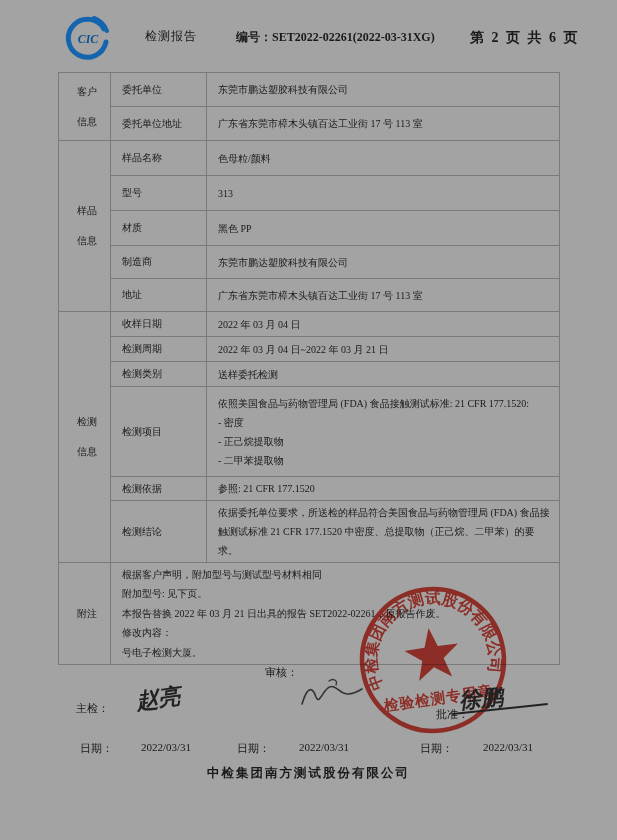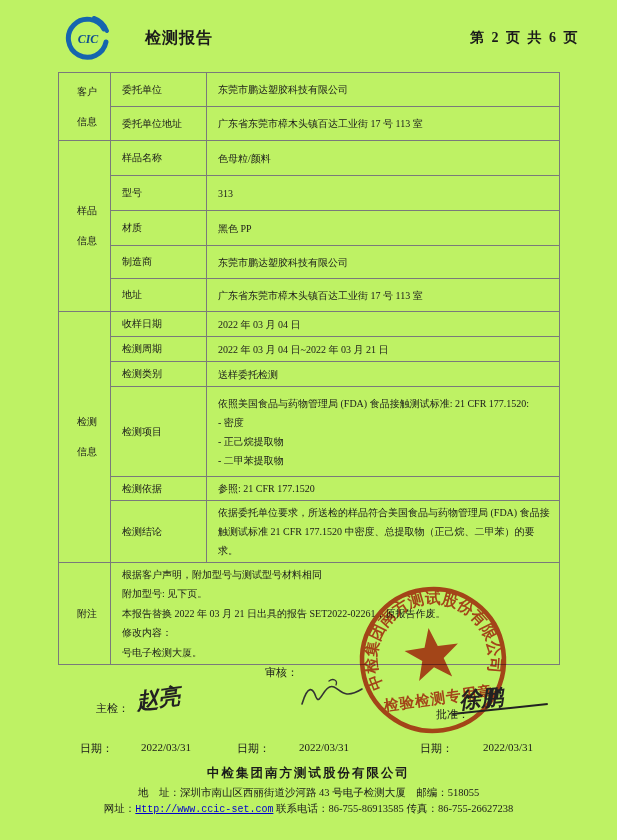--- a/index.html
+++ b/index.html
@@ -1,22 +1,22 @@
 <!DOCTYPE html>
 <html><head>
 <meta charset="utf-8">
 <style>
   html,body{margin:0;padding:0;background:#e8e8e8;}
   .page{
-    position:relative;width:617px;height:840px;margin:0 auto;background:#bef264;
+    position:relative;width:617px;height:840px;margin:0 auto;background:#a3a3a3;
     font-family:"Liberation Serif","DejaVu Serif",serif;color:#1a1a1a;overflow:hidden;
   }
   
   .logo{position:absolute;left:64px;top:14px;width:48px;height:48px;}
-  .hdr-title{position:absolute;left:145px;top:28px;font-size:16px;font-weight:bold;letter-spacing:1px;}
+  .hdr-title{position:absolute;left:145px;top:28px;font-size:12px;font-weight:normal;letter-spacing:1px;}
   .hdr-no{position:absolute;left:236px;top:29px;font-size:12px;font-weight:bold;}
   .hdr-page{position:absolute;left:470px;top:29px;font-size:14px;font-weight:bold;letter-spacing:2px;}
   
   table.report{
     position:absolute;left:58px;top:72px;width:501px;
     border-collapse:collapse;table-layout:fixed;font-size:10px;
   }
   table.report td{border:1px solid #7a7a7a;padding:2px 6px 2px 11px;vertical-align:middle;word-break:break-all;}
   td.sec{text-align:center;padding:2px;white-space:pre-line;line-height:30px;word-break:keep-all;}
   td.val{white-space:pre-line;line-height:19px;}
@@ -45,20 +45,21 @@
 <body>
 
 <div class="page">
 
   <svg class="logo" viewBox="0 0 48 48">
     <path d="M40,15 A19,19 0 1 0 42,28" fill="none" stroke="#1565ae" stroke-width="5" stroke-linecap="round"></path>
     <path d="M30,4 A21,21 0 0 1 43,17" fill="none" stroke="#1565ae" stroke-width="4" stroke-linecap="round"></path>
     <text x="24" y="29" text-anchor="middle" font-size="12" font-weight="bold" font-style="italic" font-family="Liberation Serif, serif" fill="#12508f">CIC</text>
   </svg>
   <div class="hdr-title">检测报告</div>
+  <div class="hdr-no"><span>编号：</span><span>SET2022-02261(2022-03-31XG)</span></div>
   <div class="hdr-page">第 2 页 共 6 页</div>
 
   <table class="report">
     <colgroup>
         <col style="width:52px">
         <col style="width:96px">
         <col style="width:353px">
       </colgroup>
     <tbody>
 
@@ -132,21 +133,21 @@
           <div>根据客户声明，附加型号与测试型号材料相同</div>
           <div>附加型号: 见下页。</div>
           <div>本报告替换 2022 年 03 月 21 日出具的报告 SET2022-02261，原报告作废。</div>
           <div>修改内容：</div>
           <div>号电子检测大厦。</div>
         </td>
       </tr>
     </tbody>
   </table>
 
-  <div class="abs" style="left:96px;top:701px;">主检：</div>
+  <div class="abs" style="left:76px;top:701px;">主检：</div>
   <div class="abs sig-name sig-zhao">赵亮</div>
 
   <div class="abs" style="left:237px;top:665px;margin-left:28px;">审核：</div>
   <svg class="sig-scribble" width="72" height="38" viewBox="0 0 72 38">
     <path d="M6,28 C12,8 17,12 20,21 C24,31 28,7 38,11 C45,14 48,24 66,13" fill="none" stroke="#333" stroke-width="1.6" stroke-linecap="round"></path>
     <path d="M33,5 C37,2 42,4 40,9" fill="none" stroke="#333" stroke-width="1.3" stroke-linecap="round"></path>
   </svg>
 
   <div class="abs" style="left:436px;top:707px;z-index:3;">批准：</div>
   <div class="abs sig-name sig-xu">徐鹏</div>
@@ -165,16 +166,14 @@
     <defs>
       <path id="ringPath" d="M30.1,108.1 A56,56 0 1 1 121.9,108.1" fill="none"></path>
     </defs>
     <text font-size="15.5" fill="#d93a2d" font-weight="bold" font-family="Liberation Serif, serif">
       <textPath href="#ringPath" startOffset="50%" text-anchor="middle">中检集团南方测试股份有限公司</textPath>
     </text>
     <text x="76" y="119" text-anchor="middle" font-size="14.5" font-weight="bold" fill="#d93a2d" font-family="Liberation Serif, serif" letter-spacing="1">检验检测专用章</text>
   </svg>
 
   <div class="ft ft-company">中检集团南方测试股份有限公司</div>
-  <div class="ft ft-addr">地　址：深圳市南山区西丽街道沙河路 43 号电子检测大厦　邮编：518055</div>
-  <div class="ft ft-web"><span>网址：</span><a href="#" class="ft-link">Http://www.ccic-set.com</a><span> 联系电话：86-755-86913585  传真：86-755-26627238</span></div>
 
 </div>
 
 </body></html>

